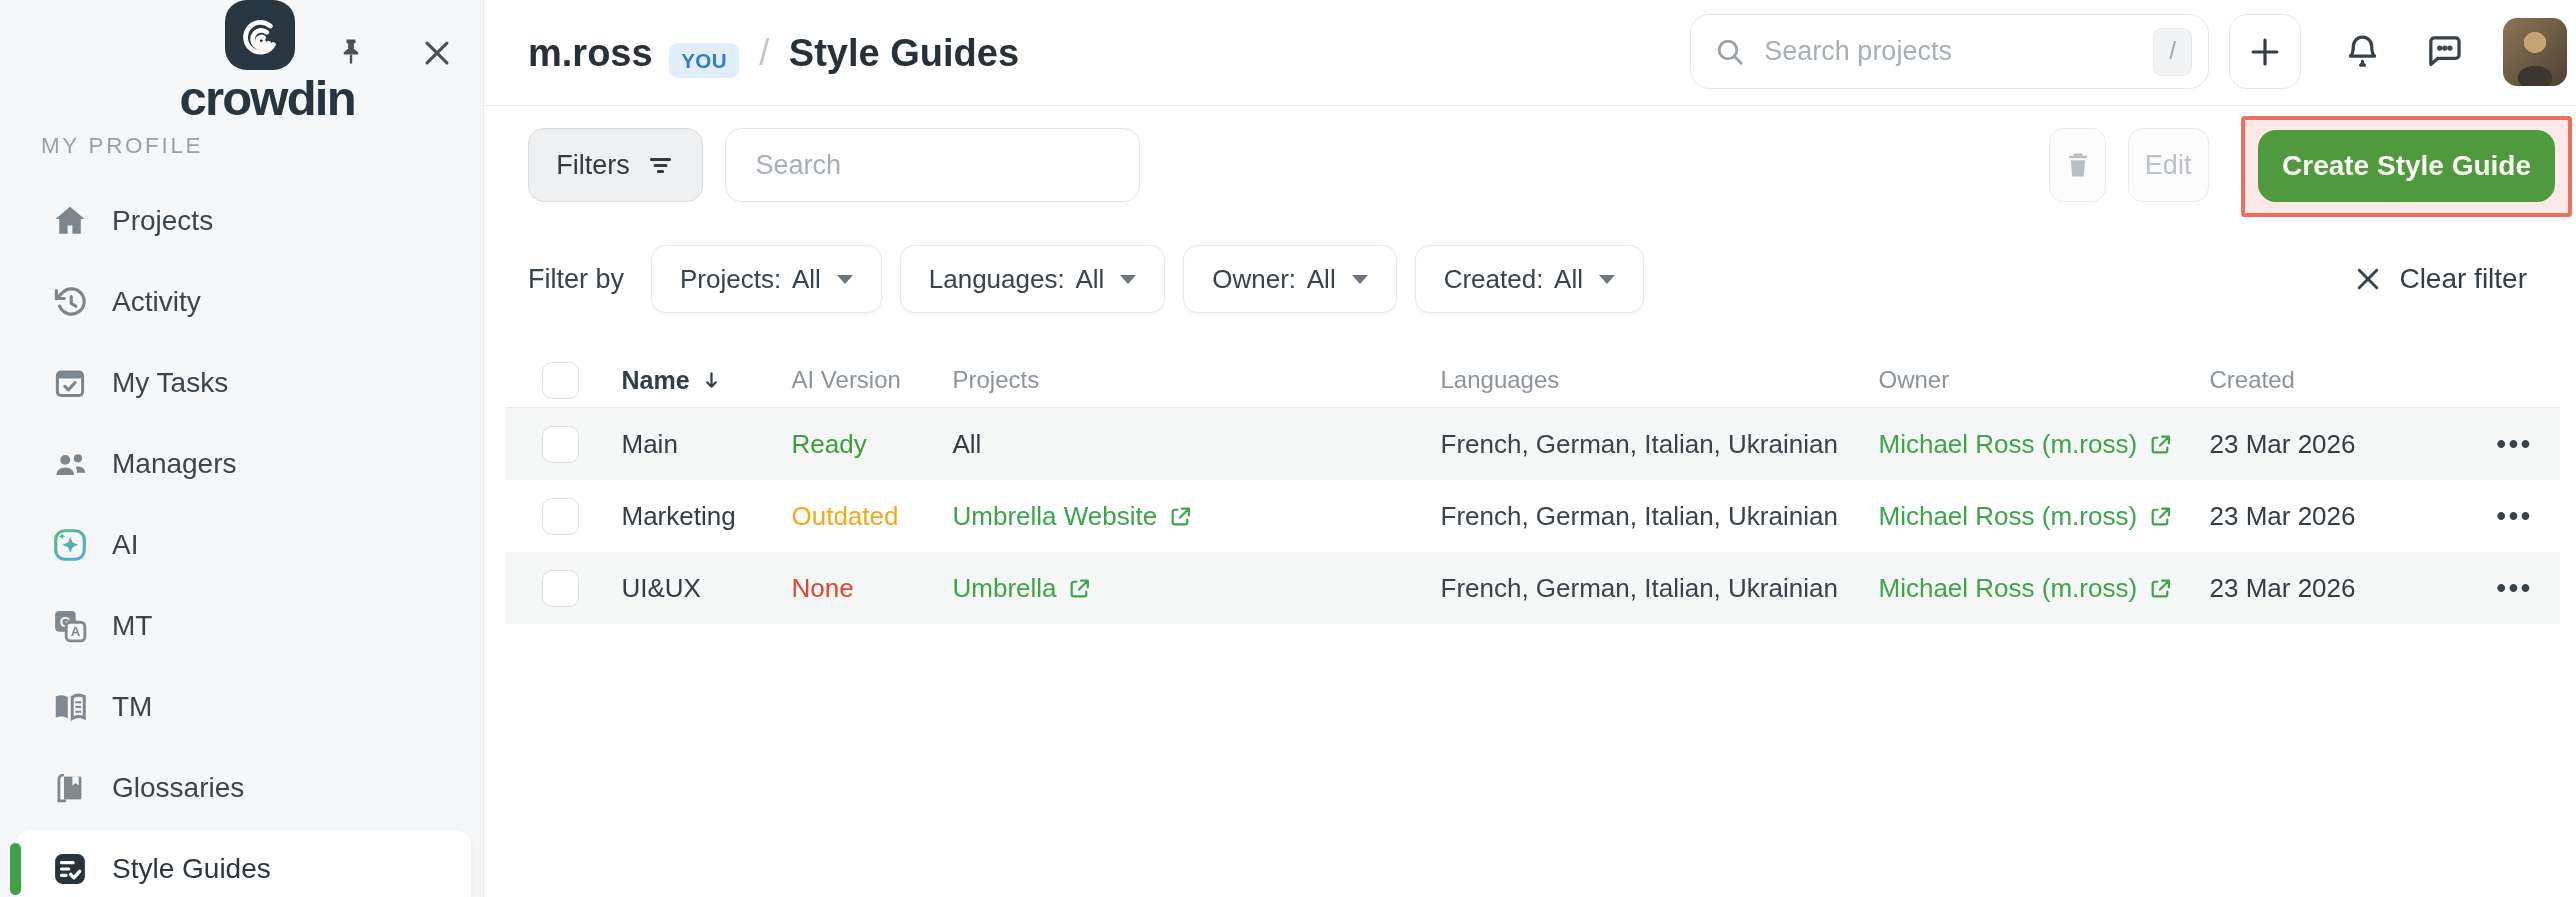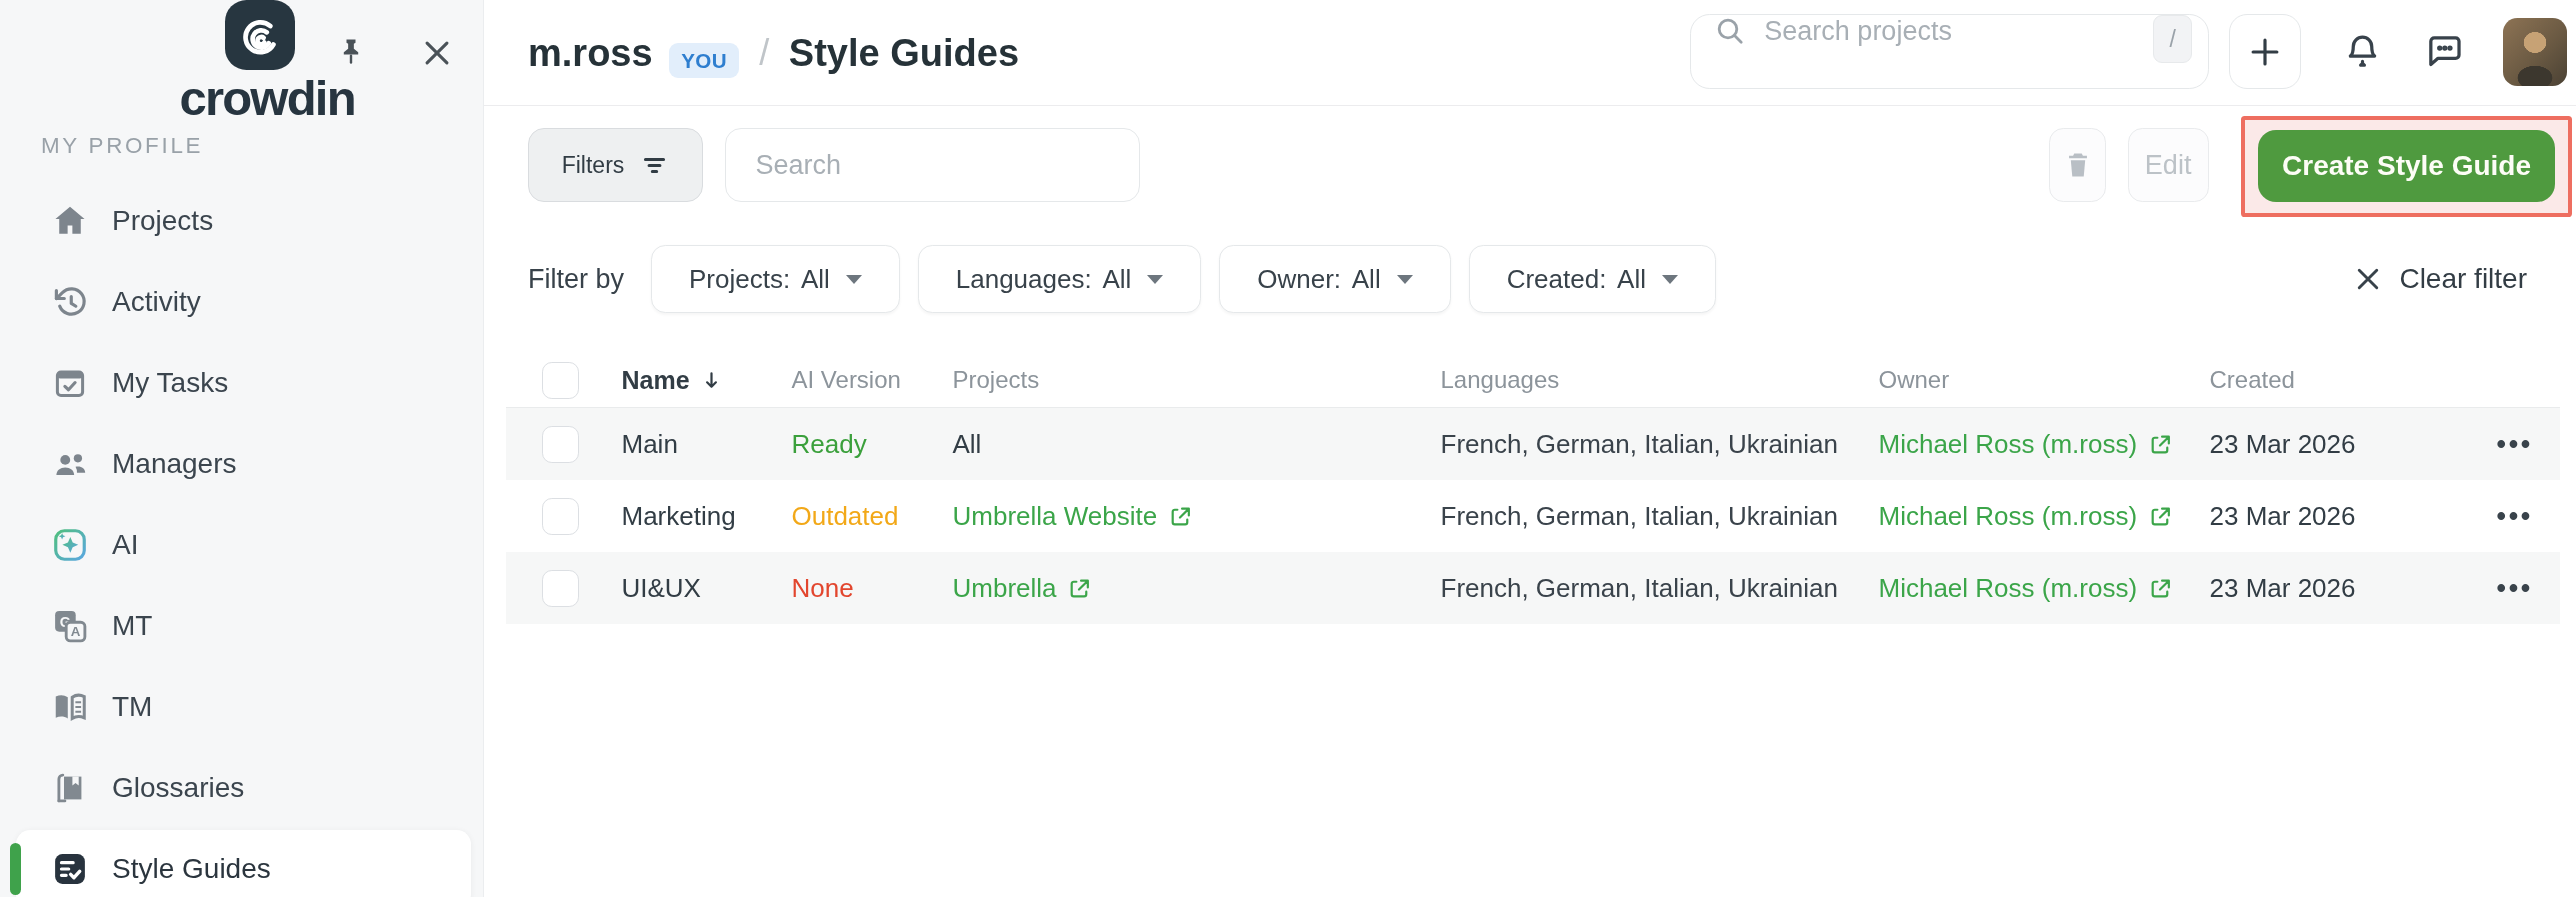--- a/index.html
+++ b/index.html
@@ -34,58 +34,58 @@
 
   .topbar { position:relative; height:106px; border-bottom:1.8px solid #ececee; }
   .crumbs { position:absolute; left:44px; top:0; height:106px; display:flex; align-items:center; }
   .crumb-user, .crumb-title { font-size:38px; font-weight:700; color:#263238; }
   .you-badge { margin-left:16px; background:#e2eefb; color:#2e7ecf; font-size:20.6px; font-weight:700;
     padding:5.4px 12.5px; border-radius:9px; letter-spacing:0.4px;margin-top:15px; }
   .crumb-sep { margin:0 19.7px; font-size:36px; color:#c0c5c9; }
 
   .top-right { position:absolute; right:9px; top:14.3px; display:flex; align-items:center; }
   .gsearch { width:519px; height:75px; border:1.8px solid #e5e8ea; border-radius:19.7px; background:#fff;
-    display:flex; align-items:flex-start; padding:0 16px 0 23px; }
+    display:flex; align-items:center; padding:0 16px 0 23px; }
   .gsearch input { border:none; outline:none; flex:1; margin-left:16px; font-size:27px;
     font-family:inherit; color:#3b454e; background:transparent; }
   .gsearch input::placeholder { color:#a8afb5; }
   .slash-hint { width:39px; height:48px; border:0.9px solid #e7e9eb; background:#f2f3f5; border-radius:9px;
     display:flex; align-items:center; justify-content:center; font-size:23px; color:#9aa2a9; }
   .plus-btn { margin-left:19.7px; width:72px; height:75px; border:1.8px solid #e5e8ea; border-radius:18px;
     background:#fff; display:flex; align-items:center; justify-content:center; cursor:pointer; }
   .icon-btn { margin-left:41px; display:flex; align-items:center; justify-content:center; cursor:pointer; }
   .avatar { margin-left:38px; width:64px; height:68px; border-radius:14.3px; cursor:pointer;
     background:
       radial-gradient(ellipse 30% 26% at 50% 36%, #c7a275 58%, rgba(0,0,0,0) 60%),
       radial-gradient(ellipse 46% 30% at 50% 88%, #3c372e 58%, rgba(0,0,0,0) 60%),
       linear-gradient(135deg, #8d7354 0%, #6b5a43 55%, #4a4134 100%); }
 
   .toolbar { position:absolute; left:44px; right:3.6px; top:128px; height:98px; display:flex; align-items:flex-start; }
   .filters-btn { width:175px; height:74px; background:#eef0f1; border:1.8px solid #d9dcdf; border-radius:16px;
     display:flex; align-items:center; justify-content:center; cursor:pointer; }
-  .filters-btn .lbl { font-size:23px; color:#313c44; }
+  .filters-btn .lbl { font-size:27px; color:#313c44; }
   .filters-btn .ic { margin-left:16px; display:flex; }
   .tb-search { margin-left:21.5px; width:415px; height:74px; border:1.8px solid #e5e8ea; border-radius:16px;
     background:#fff; padding:0 21.5px 0 30px; font-size:27px; font-family:inherit; color:#3b454e; outline:none; }
   .tb-search::placeholder { color:#a8afb5; }
   .tb-spacer { flex:1; }
   .trash-btn { width:57px; height:74px; border:1.8px solid #e9ebed; border-radius:14.3px; background:#fcfcfd;
     display:flex; align-items:center; justify-content:center; cursor:pointer; }
   .edit-btn { margin-left:21.5px; width:81px; height:74px; border:1.8px solid #e9ebed; border-radius:14.3px;
     background:#fcfcfd; font-size:27px; color:#bcc2c7; display:flex; align-items:center; justify-content:center; cursor:pointer; }
   .annotation { margin-left:32px; margin-top:-12.5px; padding:10.7px 13.4px; border:4.5px solid #ee6e60;
     background:#fbe9e8; border-radius:3.6px; }
   .create-btn { width:297px; height:72px; border:none; border-radius:18px; background:#4f9a3f;
     color:#fdfdf6; font-size:28px; font-weight:700; font-family:inherit;
     display:flex; align-items:center; justify-content:center; cursor:pointer; }
 
   .filterbar { position:absolute; left:44px; right:49px; top:245px; height:68px; display:flex; align-items:center; }
   .fb-label { font-size:27px; color:#38424a; margin-right:27px; }
   .chip { height:68px; background:#fff; border:1.8px solid #e5e8ea; border-radius:14.3px;
-    box-shadow:0 1.8px 2.7px rgba(0,0,0,.04); display:flex; align-items:center; padding:0 37px;
+    box-shadow:0 1.8px 2.7px rgba(0,0,0,.04); display:flex; align-items:center; padding:0 28px;
     margin-right:18px; cursor:pointer; font-size:26px; color:#38424a; }
   .chip .val { margin-left:10.7px; }
   .caret { margin-left:16px; width:0; height:0; border-left:8px solid transparent;
     border-right:8px solid transparent; border-top:9.8px solid #6d767e; }
   .fb-spacer { flex:1; }
   .clear-filter { display:flex; align-items:center; cursor:pointer; }
   .clear-filter .txt { margin-left:16px; font-size:28px; color:#333d45; }
 
   
   .table { position:absolute; left:21.5px; right:16px; top:353px; }

